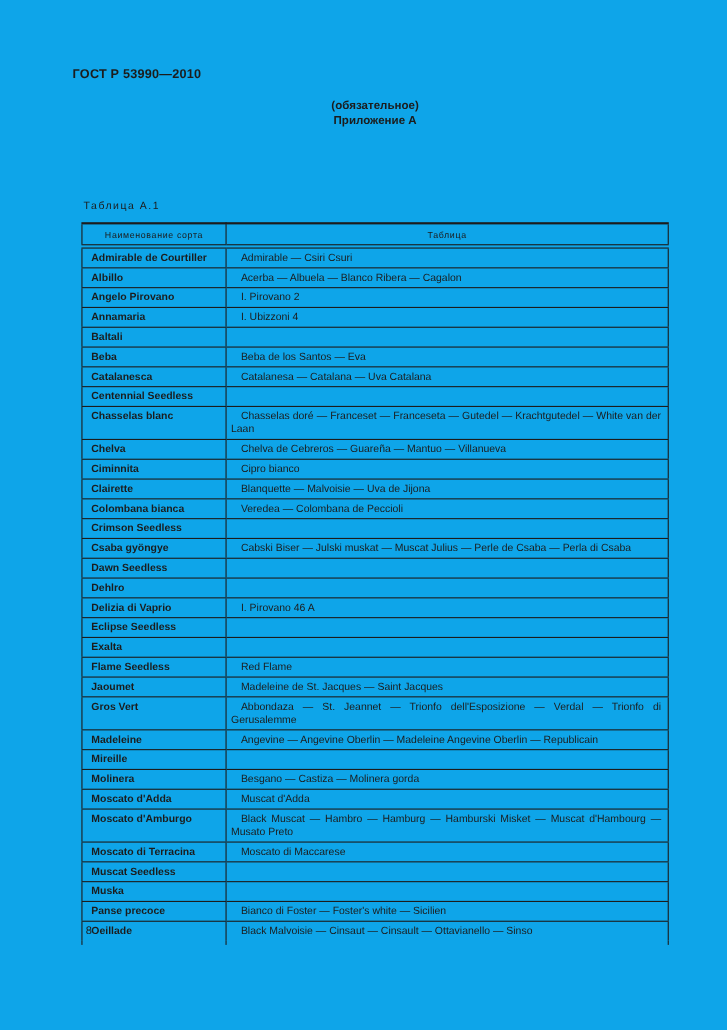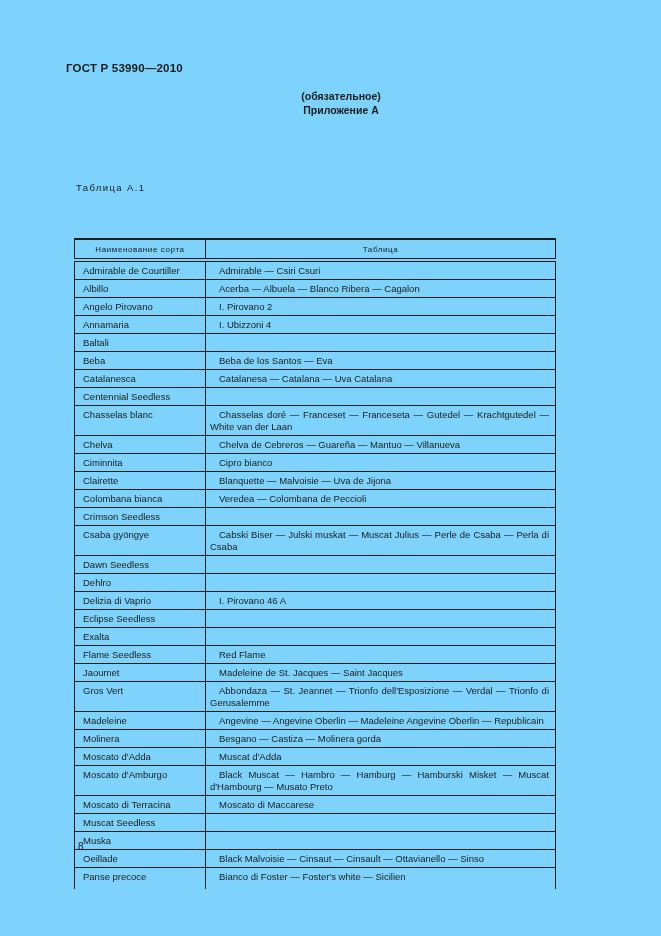--- a/index.html
+++ b/index.html
@@ -11,21 +11,21 @@
     width: 661px;
     height: 936px;
     position: relative;
     font-family: "Liberation Sans", sans-serif;
     color: #1c1c1c;
     overflow: hidden;
   }
   .page {
     position: absolute;
     inset: 0;
-    background: #7dd3fc;
+    background: #0ea5e9;
   }
   .gost-number {
     position: absolute;
     left: 66px;
     top: 62px;
     font-size: 11.5px;
     font-weight: bold;
     letter-spacing: 0.2px;
     white-space: nowrap;
   }
@@ -53,27 +53,26 @@
     position: absolute;
     left: 76px;
     top: 182px;
     font-size: 9.5px;
     letter-spacing: 1.4px;
   }
   table.grape-table {
     position: absolute;
     left: 74px;
     top: 202px;
-    width: 482px;
+    width: 534px;
     border-collapse: collapse;
     table-layout: fixed;
     border-top: 2px solid #1c1c1c;
     border-left: 1px solid #1c1c1c;
     border-right: 1px solid #1c1c1c;
-    margin-top: 36px;
   }
   table.grape-table col.c-name { width: 131px; }
   table.grape-table th {
     font-size: 8px;
     font-weight: normal;
     letter-spacing: 0.6px;
     text-align: center;
     vertical-align: middle;
     padding: 5px 2px 4px 2px;
     border-left: 1px solid #1c1c1c;
@@ -82,21 +81,21 @@
   table.grape-table th:first-child { border-left: none; }
   table.grape-table td {
     font-size: 9.5px;
     line-height: 12px;
     vertical-align: top;
     padding: 2.5px 6px 2.5px 4px;
     border-left: 1px solid #1c1c1c;
     border-bottom: 1px solid #1c1c1c;
     overflow: hidden;
   }
-  table.grape-table td:first-child { border-left: none; }
+  table.grape-table td:first-child { border-left: none; font-weight: bold; }
   table.grape-table td.name-cell {
     padding-left: 8px;
     padding-right: 2px;
     white-space: nowrap;
   }
   table.grape-table td.syn-cell {
     text-indent: 9px;
     text-align: justify;
   }
   table.grape-table tr:nth-last-child(-n+2) td { border-bottom: none; }
@@ -229,20 +228,24 @@
         </tr>
         <tr>
           <td class="name-cell">Gros Vert</td>
           <td class="syn-cell">Abbondaza — St. Jeannet — Trionfo dell'Esposizione — Verdal — Trionfo di Gerusalemme</td>
         </tr>
         <tr>
           <td class="name-cell">Madeleine</td>
           <td class="syn-cell">Angevine — Angevine Oberlin — Madeleine Angevine Oberlin — Republicain</td>
         </tr>
         <tr>
+          <td class="name-cell">Mireille</td>
+          <td class="syn-cell"></td>
+        </tr>
+        <tr>
           <td class="name-cell">Molinera</td>
           <td class="syn-cell">Besgano — Castiza — Molinera gorda</td>
         </tr>
         <tr>
           <td class="name-cell">Moscato d'Adda</td>
           <td class="syn-cell">Muscat d'Adda</td>
         </tr>
         <tr>
           <td class="name-cell">Moscato d'Amburgo</td>
           <td class="syn-cell">Black Muscat — Hambro — Hamburg — Hamburski Misket — Muscat d'Hambourg — Musato Preto</td>
@@ -253,26 +256,26 @@
         </tr>
         <tr>
           <td class="name-cell">Muscat Seedless</td>
           <td class="syn-cell"></td>
         </tr>
         <tr>
           <td class="name-cell">Muska</td>
           <td class="syn-cell"></td>
         </tr>
         <tr>
+          <td class="name-cell">Panse precoce</td>
+          <td class="syn-cell">Bianco di Foster — Foster's white — Sicilien</td>
+        </tr>
+        <tr>
           <td class="name-cell">Oeillade</td>
           <td class="syn-cell">Black Malvoisie — Cinsaut — Cinsault — Ottavianello — Sinso</td>
-        </tr>
-        <tr>
-          <td class="name-cell">Panse precoce</td>
-          <td class="syn-cell">Bianco di Foster — Foster's white — Sicilien</td>
         </tr>
         <tr class="tail-row">
           <td></td>
           <td></td>
         </tr>
       </tbody>
   </table>
 
   <div class="page-number">8</div>
 

